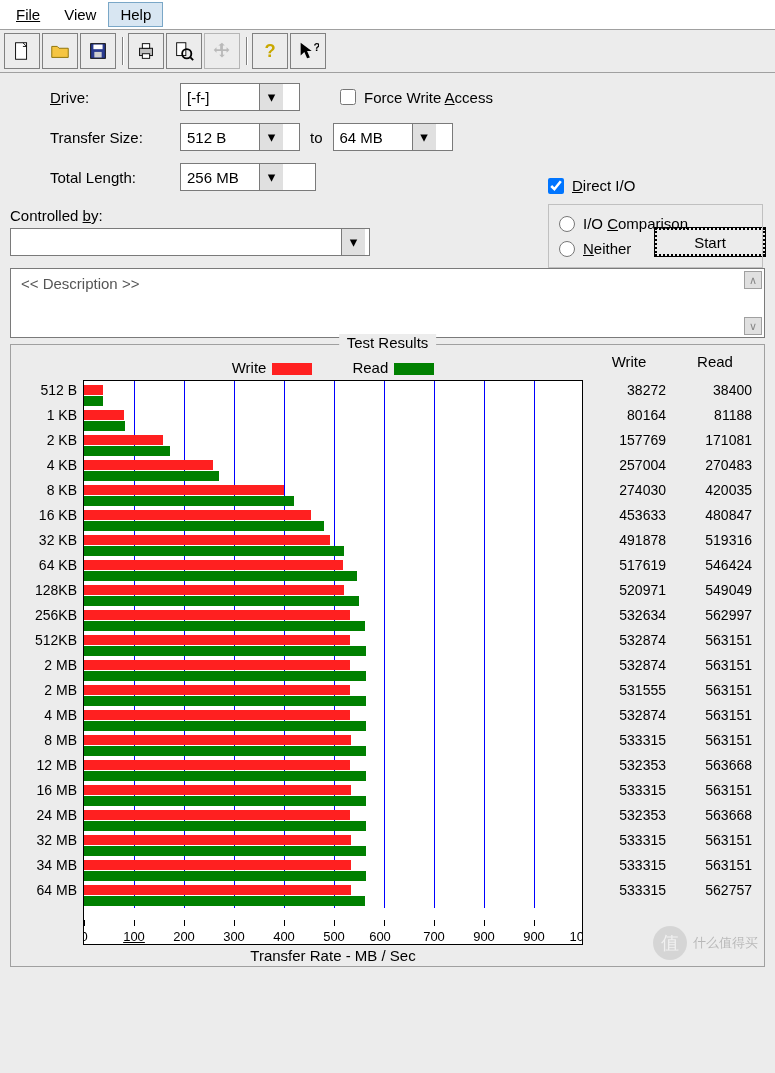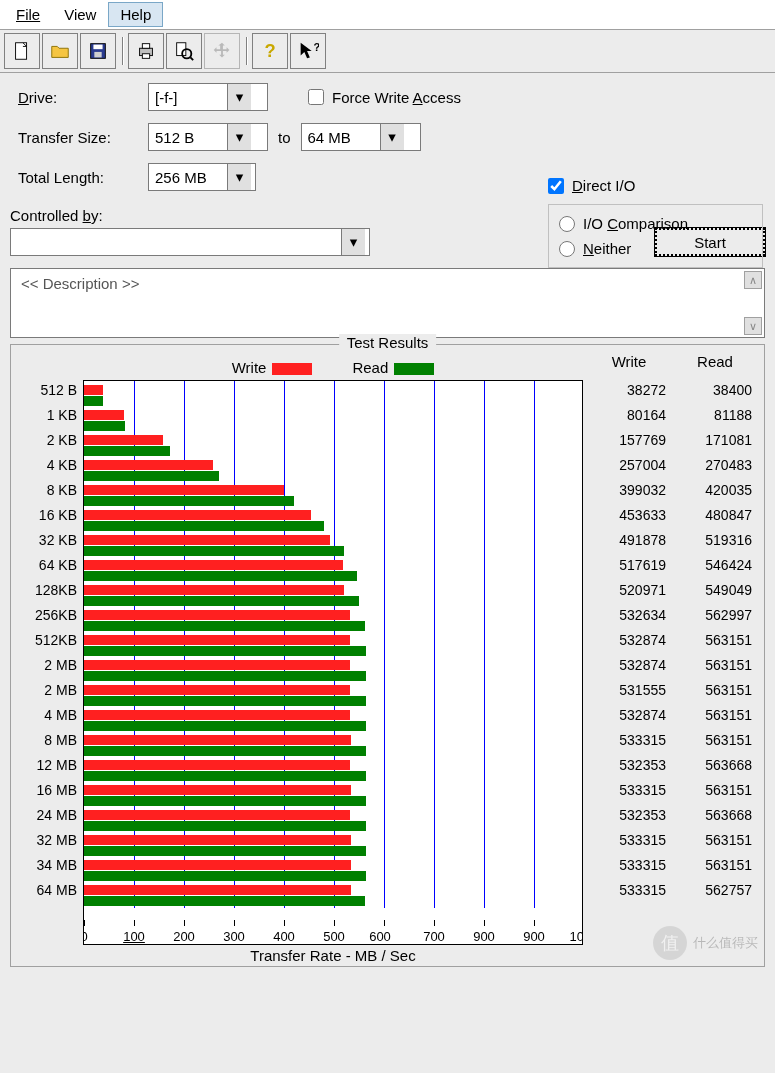--- a/index.html
+++ b/index.html
@@ -44,21 +44,22 @@
     position: relative;
   }
   .tb-btn.disabled { opacity: .5; }
   .tb-sep {
     width: 1px; height: 28px;
     border-left: 1px solid #808080;
     border-right: 1px solid #fff;
     margin: 0 4px;
   }
   .form-area {
-    padding: 10px 10px 4px 18px;
+    padding: 10px 10px 4px 10px;
+    margin-left: 40px;
   }
   .row {
     display: flex;
     align-items: center;
     margin-bottom: 12px;
   }
   .label {
     width: 130px;
   }
   .underline-letter { text-decoration: underline; }
@@ -284,21 +285,21 @@
       <div class="dd">▾</div>
     </div>
     <span style="padding:0 10px;">to</span>
     <div class="combo-wrap" style="width:120px;">
       <input value="64 MB" style="">
       <div class="dd">▾</div>
     </div>
   </div>
   <div class="row">
     <span class="label">Total Length:</span>
-    <div class="combo-wrap" style="width:108px;">
+    <div class="combo-wrap" style="width:136px;">
       <input value="256 MB" style="">
       <div class="dd">▾</div>
     </div>
   </div>
 </div>
 
 <div class="right-col">
   <label class="checkbox-row">
     <input type="checkbox" checked="" style="">
     <span><span class="underline-letter">D</span>irect I/O</span>
@@ -496,21 +497,21 @@
           <div class="bar write" style="width: 266.658px;"></div>
           <div class="bar read" style="width: 281.378px;"></div>
         </div>
       </div>
     <div class="val-cols">
       <div class="val-col" id="write-col">
           <div>38272</div>
           <div>80164</div>
           <div>157769</div>
           <div>257004</div>
-          <div>399032</div>
+          <div>274030</div>
           <div>453633</div>
           <div>491878</div>
           <div>517619</div>
           <div>520971</div>
           <div>532634</div>
           <div>532874</div>
           <div>532874</div>
           <div>531555</div>
           <div>532874</div>
           <div>533315</div>

